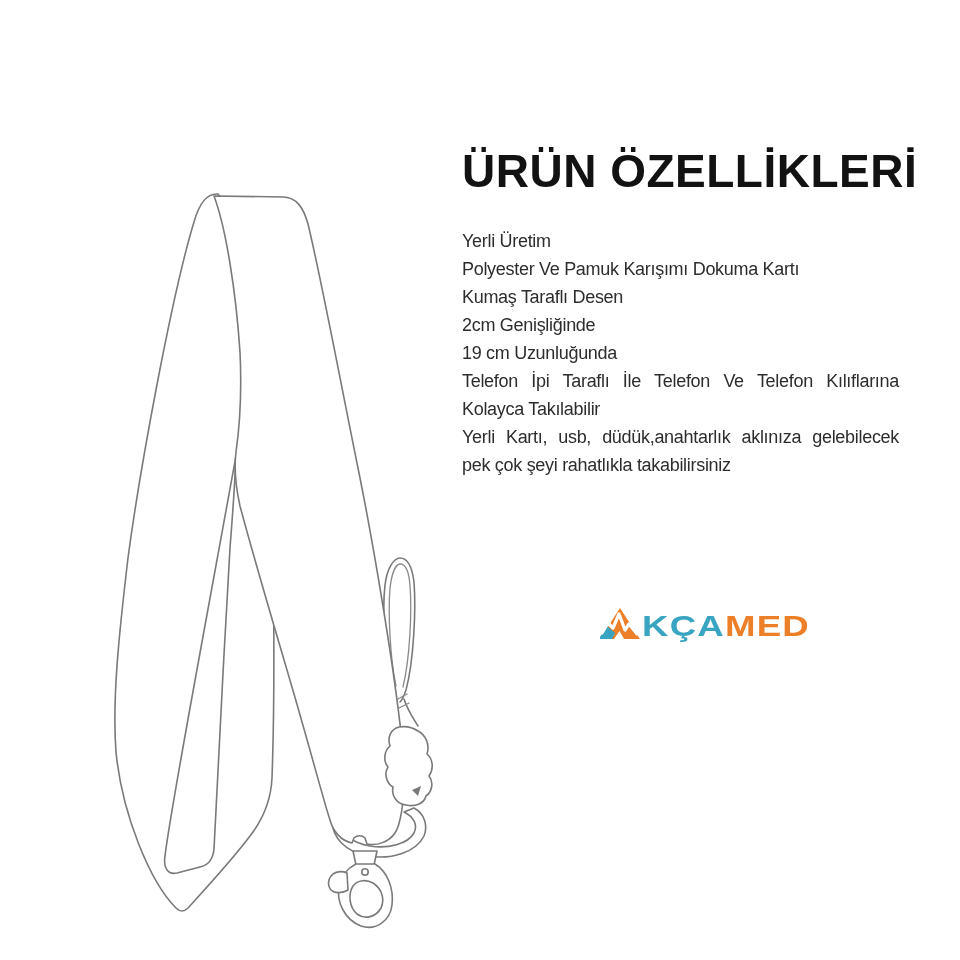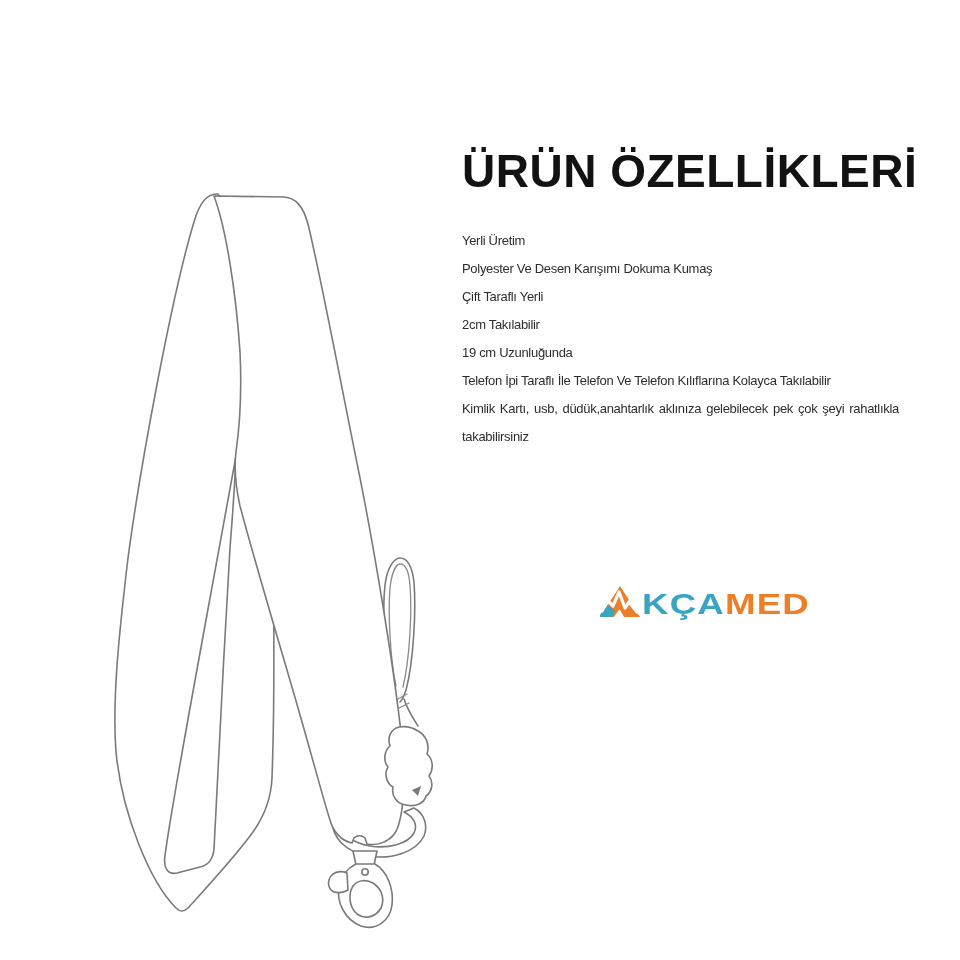--- a/index.html
+++ b/index.html
@@ -22,30 +22,30 @@
     margin:0;
     font-size:46px;
     font-weight:800;
     letter-spacing:.5px;
     color:#121212;
     line-height:1.1;
     white-space:nowrap;
   }
   .features{
     margin-top:30px;
-    font-size:13px;
+    font-size:18px;
     letter-spacing:-0.3px;
     line-height:28px;
     color:#2d2d2d;
     text-align:justify;
   }
   .feature-line{margin:0;}
 
   
-  .brand-logo{position:absolute;left:598px;top:576px;width:230px;height:58px;}
+  .brand-logo{position:absolute;left:598px;top:598px;width:230px;height:58px;}
   .logo-text{font-family:"Liberation Sans","DejaVu Sans",sans-serif;font-weight:bold;font-size:30px;letter-spacing:1px;}
 </style>
 </head>
 <body>
 
 <div id="canvas">
 
   <svg id="lanyard-svg" width="460" height="960" viewBox="0 0 460 960" aria-hidden="true">
 
     <g>
@@ -76,26 +76,26 @@
       <path class="lnf" d="M 347 873 C 343 871, 337 871, 333 874 C 328 878, 327 885, 331 890 C 335 894, 343 893, 348 890 Z"></path>
       <path class="ln" d="M 353 886 C 348 894, 349 907, 357 914 C 365 920, 376 917, 381 908 C 385 899, 382 889, 373 883 C 366 879, 358 880, 353 886 Z"></path>
       <circle class="ln" cx="365" cy="872" r="3.2"></circle>
     </g>
   </svg>
 
   <div class="right-col">
     <h1 class="page-title">ÜRÜN ÖZELLİKLERİ</h1>
     <div class="features">
       <p class="feature-line">Yerli Üretim</p>
-      <p class="feature-line">Polyester Ve Desen Karışımı Dokuma Kumaş</p>
-      <p class="feature-line">Çift Taraflı Yerli</p>
-      <p class="feature-line">2cm Takılabilir</p>
+      <p class="feature-line">Polyester Ve Pamuk Karışımı Dokuma Kartı</p>
+      <p class="feature-line">Kumaş Taraflı Desen</p>
+      <p class="feature-line">2cm Genişliğinde</p>
       <p class="feature-line">19 cm Uzunluğunda</p>
       <p class="feature-line">Telefon İpi Taraflı İle Telefon Ve Telefon Kılıflarına Kolayca Takılabilir</p>
-      <p class="feature-line">Kimlik Kartı, usb, düdük,anahtarlık aklınıza gelebilecek pek çok şeyi rahatlıkla takabilirsiniz</p>
+      <p class="feature-line">Yerli Kartı, usb, düdük,anahtarlık aklınıza gelebilecek pek çok şeyi rahatlıkla takabilirsiniz</p>
     </div>
   </div>
 
   <div class="brand-logo">
     <svg width="230" height="58" viewBox="0 0 230 58" role="img" aria-label="AKÇAMED">
       <g>
         <path d="M22 10 L42 41 L2 41 Z" fill="#EC7F28" stroke="none"></path>
         <path d="M2 41 L14 41 L17 35 L9 28 L2 39 Z" fill="#3AA5C2" stroke="none"></path>
         <path d="M4 35 L10 25 L15 30 L21 16 L27 32 L31 26 L39 36" fill="none" stroke="#ffffff" stroke-width="3.2" stroke-linejoin="round" stroke-linecap="round"></path>
         <path d="M21.5 33 L26 41 L16 41 Z" fill="#ffffff" stroke="none"></path>

